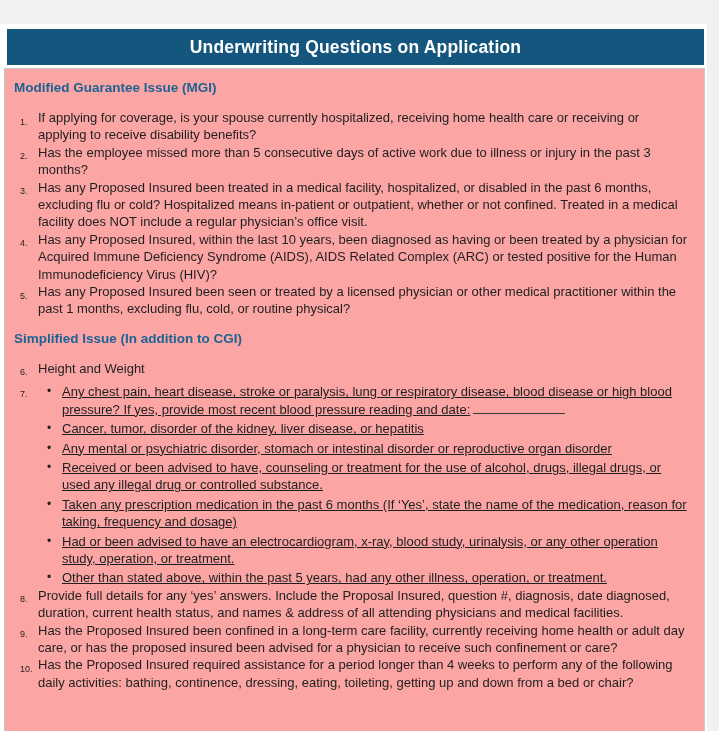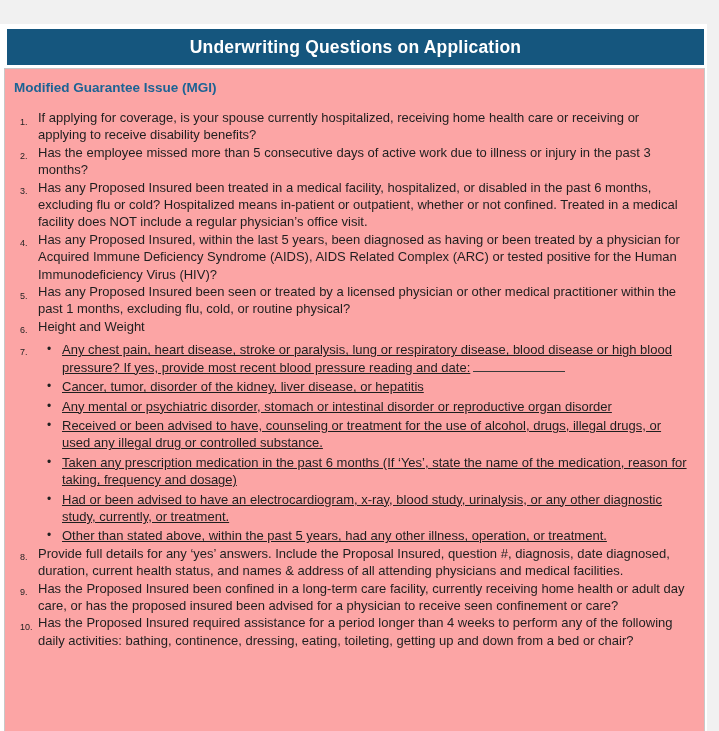--- a/index.html
+++ b/index.html
@@ -105,26 +105,27 @@
       <div class="q">
         <span class="q-num">2.</span>
         <div class="q-text"><span>Has the employee missed more than 5 consecutive days of active work due to illness or injury in the past 3 months?</span></div>
       </div>
       <div class="q">
         <span class="q-num">3.</span>
         <div class="q-text"><span>Has any Proposed Insured been treated in a medical facility, hospitalized, or disabled in the past 6 months, excluding flu or cold? Hospitalized means in-patient or outpatient, whether or not confined. Treated in a medical facility does NOT include a regular physician’s office visit.</span></div>
       </div>
       <div class="q">
         <span class="q-num">4.</span>
-        <div class="q-text"><span>Has any Proposed Insured, within the last 5 years, been diagnosed as having or been treated by a physician for Acquired Immune Deficiency Syndrome (AIDS), AIDS Related Complex (ARC) or tested positive for the Human Immunodeficiency Virus (HIV)?</span></div>
+        <div class="q-text"><span>Has any Proposed Insured, within the last 10 years, been diagnosed as having or been treated by a physician for Acquired Immune Deficiency Syndrome (AIDS), AIDS Related Complex (ARC) or tested positive for the Human Immunodeficiency Virus (HIV)?</span></div>
       </div>
       <div class="q">
         <span class="q-num">5.</span>
         <div class="q-text"><span>Has any Proposed Insured been seen or treated by a licensed physician or other medical practitioner within the past 1 months, excluding flu, cold, or routine physical?</span></div>
       </div>
+      <div class="sec-h">Simplified Issue (In addition to CGI)</div>
       <div class="q">
         <span class="q-num">6.</span>
         <div class="q-text"><span>Height and Weight</span></div>
       </div>
       <div class="q">
         <span class="q-num">7.</span>
         <div class="q-text"><div class="bullet">
             <span class="b-marker">•</span>
             <div class="b-text"><span>Any chest pain, heart disease, stroke or paralysis, lung or respiratory disease, blood disease or high blood pressure? If yes, provide most recent blood pressure reading and date:</span><span class="blank"></span></div>
           </div><div class="bullet">
@@ -134,32 +135,32 @@
             <span class="b-marker">•</span>
             <div class="b-text"><span>Any mental or psychiatric disorder, stomach or intestinal disorder or reproductive organ disorder</span></div>
           </div><div class="bullet">
             <span class="b-marker">•</span>
             <div class="b-text"><span>Received or been advised to have, counseling or treatment for the use of alcohol, drugs, illegal drugs, or used any illegal drug or controlled substance.</span></div>
           </div><div class="bullet">
             <span class="b-marker">•</span>
             <div class="b-text"><span>Taken any prescription medication in the past 6 months (If ‘Yes’, state the name of the medication, reason for taking, frequency and dosage)</span></div>
           </div><div class="bullet">
             <span class="b-marker">•</span>
-            <div class="b-text"><span>Had or been advised to have an electrocardiogram, x-ray, blood study, urinalysis, or any other diagnostic study, currently, or treatment.</span></div>
+            <div class="b-text"><span>Had or been advised to have an electrocardiogram, x-ray, blood study, urinalysis, or any other operation study, operation, or treatment.</span></div>
           </div><div class="bullet">
             <span class="b-marker">•</span>
             <div class="b-text"><span>Other than stated above, within the past 5 years, had any other illness, operation, or treatment.</span></div>
           </div></div>
       </div>
       <div class="q">
         <span class="q-num">8.</span>
         <div class="q-text"><span>Provide full details for any ‘yes’ answers. Include the Proposal Insured, question #, diagnosis, date diagnosed, duration, current health status, and names &amp; address of all attending physicians and medical facilities.</span></div>
       </div>
       <div class="q">
         <span class="q-num">9.</span>
-        <div class="q-text"><span>Has the Proposed Insured been confined in a long-term care facility, currently receiving home health or adult day care, or has the proposed insured been advised for a physician to receive seen confinement or care?</span></div>
+        <div class="q-text"><span>Has the Proposed Insured been confined in a long-term care facility, currently receiving home health or adult day care, or has the proposed insured been advised for a physician to receive such confinement or care?</span></div>
       </div>
       <div class="q">
         <span class="q-num">10.</span>
         <div class="q-text"><span>Has the Proposed Insured required assistance for a period longer than 4 weeks to perform any of the following daily activities: bathing, continence, dressing, eating, toileting, getting up and down from a bed or chair?</span></div>
       </div>
     </div>
 </div>
 
 </body></html>

